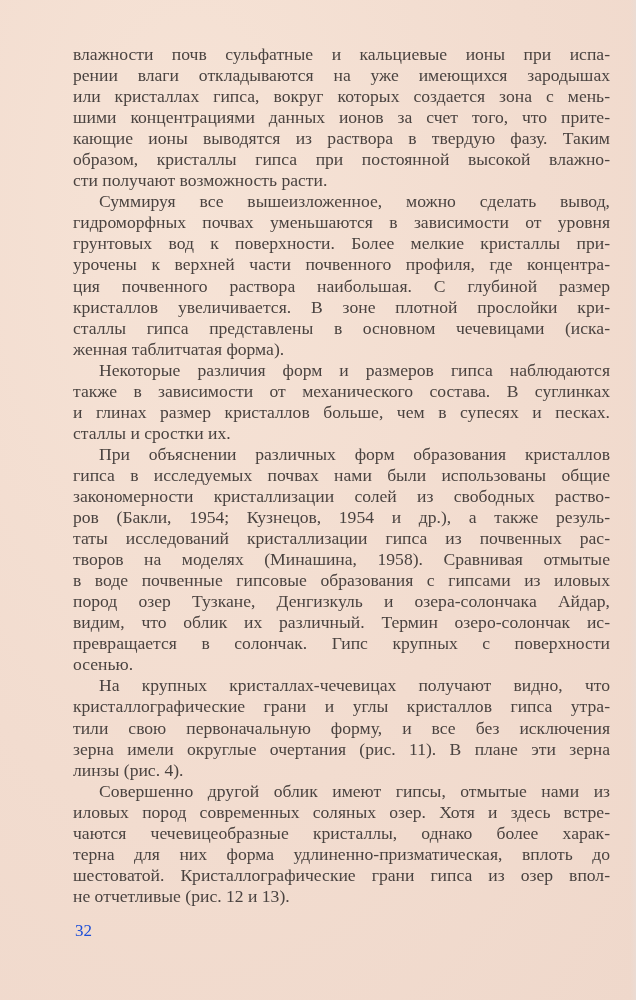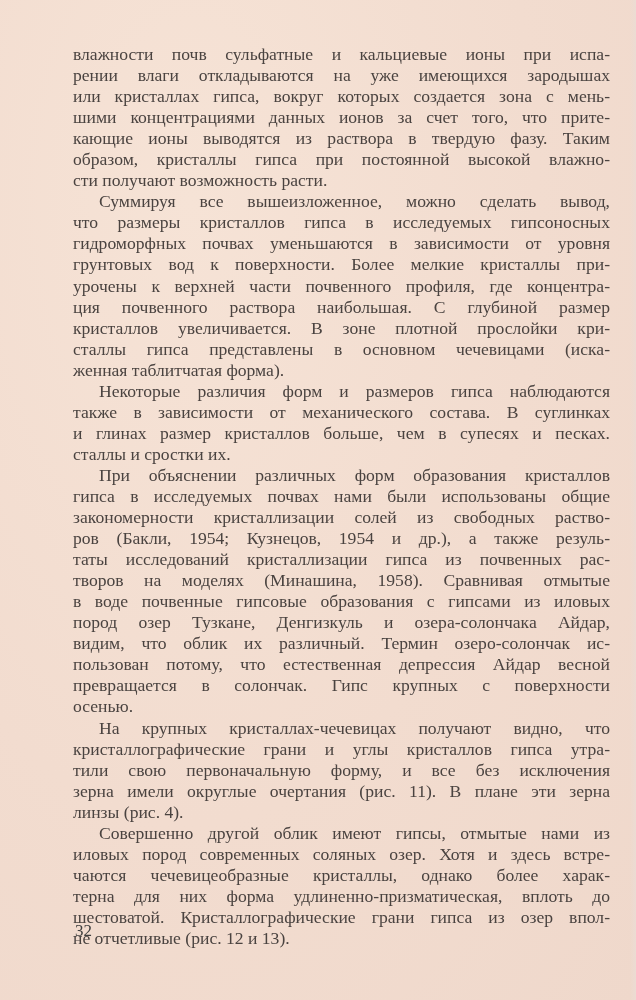--- a/index.html
+++ b/index.html
@@ -36,21 +36,21 @@
     }
     .line.indent {
       padding-left: 26px;
     }
     .page-number {
       position: absolute;
       left: 75px;
       top: 921px;
       font-family: "Liberation Serif", "DejaVu Serif", serif;
       font-size: 17px;
-      color: #404040;
+      color: #1d4ed8;
       text-align: right;
     }
     .edge-shadow {
       position: absolute;
       right: 0;
       top: 0;
       width: 6px;
       height: 1000px;
       background: linear-gradient(to right, rgba(255,255,255,0), rgba(235,220,212,0.9));
     }
@@ -63,21 +63,20 @@
       <span class="line">влажности почв сульфатные и кальциевые ионы при испа-</span>
       <span class="line">рении влаги откладываются на уже имеющихся зародышах</span>
       <span class="line">или кристаллах гипса, вокруг которых создается зона с мень-</span>
       <span class="line">шими концентрациями данных ионов за счет того, что прите-</span>
       <span class="line">кающие ионы выводятся из раствора в твердую фазу. Таким</span>
       <span class="line">образом, кристаллы гипса при постоянной высокой влажно-</span>
       <span class="line last">сти получают возможность расти.</span>
     </div>
     <div class="paragraph">
       <span class="line indent">Суммируя все вышеизложенное, можно сделать вывод,</span>
-      <span class="line">что размеры кристаллов гипса в исследуемых гипсоносных</span>
       <span class="line">гидроморфных почвах уменьшаются в зависимости от уровня</span>
       <span class="line">грунтовых вод к поверхности. Более мелкие кристаллы при-</span>
       <span class="line">урочены к верхней части почвенного профиля, где концентра-</span>
       <span class="line">ция почвенного раствора наибольшая. С глубиной размер</span>
       <span class="line">кристаллов увеличивается. В зоне плотной прослойки кри-</span>
       <span class="line">сталлы гипса представлены в основном чечевицами (иска-</span>
       <span class="line last">женная таблитчатая форма).</span>
     </div>
     <div class="paragraph">
       <span class="line indent">Некоторые различия форм и размеров гипса наблюдаются</span>
@@ -88,21 +87,20 @@
     <div class="paragraph">
       <span class="line indent">При объяснении различных форм образования кристаллов</span>
       <span class="line">гипса в исследуемых почвах нами были использованы общие</span>
       <span class="line">закономерности кристаллизации солей из свободных раство-</span>
       <span class="line">ров (Бакли, 1954; Кузнецов, 1954 и др.), а также резуль-</span>
       <span class="line">таты исследований кристаллизации гипса из почвенных рас-</span>
       <span class="line">творов на моделях (Минашина, 1958). Сравнивая отмытые</span>
       <span class="line">в воде почвенные гипсовые образования с гипсами из иловых</span>
       <span class="line">пород озер Тузкане, Денгизкуль и озера-солончака Айдар,</span>
       <span class="line">видим, что облик их различный. Термин озеро-солончак ис-</span>
-      <span class="line">пользован потому, что естественная депрессия Айдар весной</span>
       <span class="line">превращается в солончак. Гипс крупных с поверхности</span>
       <span class="line last">осенью.</span>
     </div>
     <div class="paragraph">
       <span class="line indent">На крупных кристаллах-чечевицах получают видно, что</span>
       <span class="line">кристаллографические грани и углы кристаллов гипса утра-</span>
       <span class="line">тили свою первоначальную форму, и все без исключения</span>
       <span class="line">зерна имели округлые очертания (рис. 11). В плане эти зерна</span>
       <span class="line last">линзы (рис. 4).</span>
     </div>

